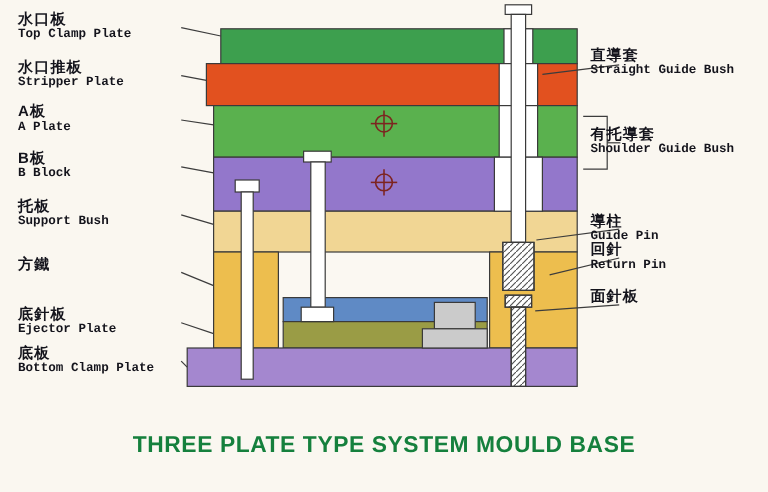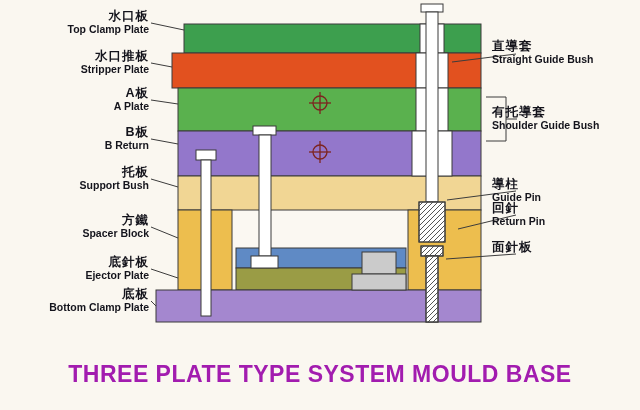--- a/index.html
+++ b/index.html
@@ -9,27 +9,27 @@
   }
   svg.diagram{position:absolute;left:0;top:0;}
   .plate{stroke:#3a3a3a;stroke-width:1;}
   .part{stroke:#3a3a3a;stroke-width:1;fill:#ffffff;}
   .hatch{stroke:#3a3a3a;stroke-width:1;}
   .grey{fill:#cbcbcb;stroke:#3a3a3a;stroke-width:1;}
   .leader{stroke:#3c3c3c;stroke-width:1;fill:none;}
   .mark{fill:none;stroke-width:1.3;}
   .lbl{position:absolute;line-height:1.08;color:#14141c;}
   .lbl .zh{font-size:12.5px;font-weight:bold;letter-spacing:1px;white-space:nowrap;}
-  .lbl .en{font-size:10.5px;font-weight:bold;font-family:Liberation Sans, sans-serif;white-space:nowrap;}
-  .lbl.left{left:4px;width:145px;text-align:right;}
+  .lbl .en{font-size:10.5px;font-weight:bold;font-family:Liberation Mono, monospace;white-space:nowrap;}
+  .lbl.left{left:15px;width:145px;text-align:left;}
   .lbl.right{left:492px;width:122px;text-align:left;}
   .title-zh{position:absolute;top:336px;left:0;width:100%;text-align:center;
     font-size:19px;font-weight:bold;letter-spacing:4px;color:#0d0d12;}
   .title-en{position:absolute;top:361px;left:0;width:100%;text-align:center;
-    font-size:23px;font-weight:bold;letter-spacing:0.5px;color:#a21caf;}
+    font-size:19px;font-weight:bold;letter-spacing:0.5px;color:#15803d;}
 </style>
 </head>
 <body>
 
 <div class="stage">
 
   <svg class="diagram" width="640" height="410" viewBox="0 0 640 410">
     <defs>
       <pattern id="hatch" patternUnits="userSpaceOnUse" width="5" height="5">
         <path d="M0,5 L5,0" stroke="#555" stroke-width="1"></path>
@@ -108,29 +108,28 @@
   <div class="lbl left" style="top:50px">
     <div class="zh">水口推板</div>
     <div class="en">Stripper Plate</div>
   </div>
   <div class="lbl left" style="top:87px">
     <div class="zh">A板</div>
     <div class="en">A Plate</div>
   </div>
   <div class="lbl left" style="top:126px">
     <div class="zh">B板</div>
-    <div class="en">B Return</div>
+    <div class="en">B Block</div>
   </div>
   <div class="lbl left" style="top:166px">
     <div class="zh">托板</div>
     <div class="en">Support Bush</div>
   </div>
   <div class="lbl left" style="top:214px">
     <div class="zh">方鐵</div>
-    <div class="en">Spacer Block</div>
   </div>
   <div class="lbl left" style="top:256px">
     <div class="zh">底針板</div>
     <div class="en">Ejector Plate</div>
   </div>
   <div class="lbl left" style="top:288px">
     <div class="zh">底板</div>
     <div class="en">Bottom Clamp Plate</div>
   </div>
 

